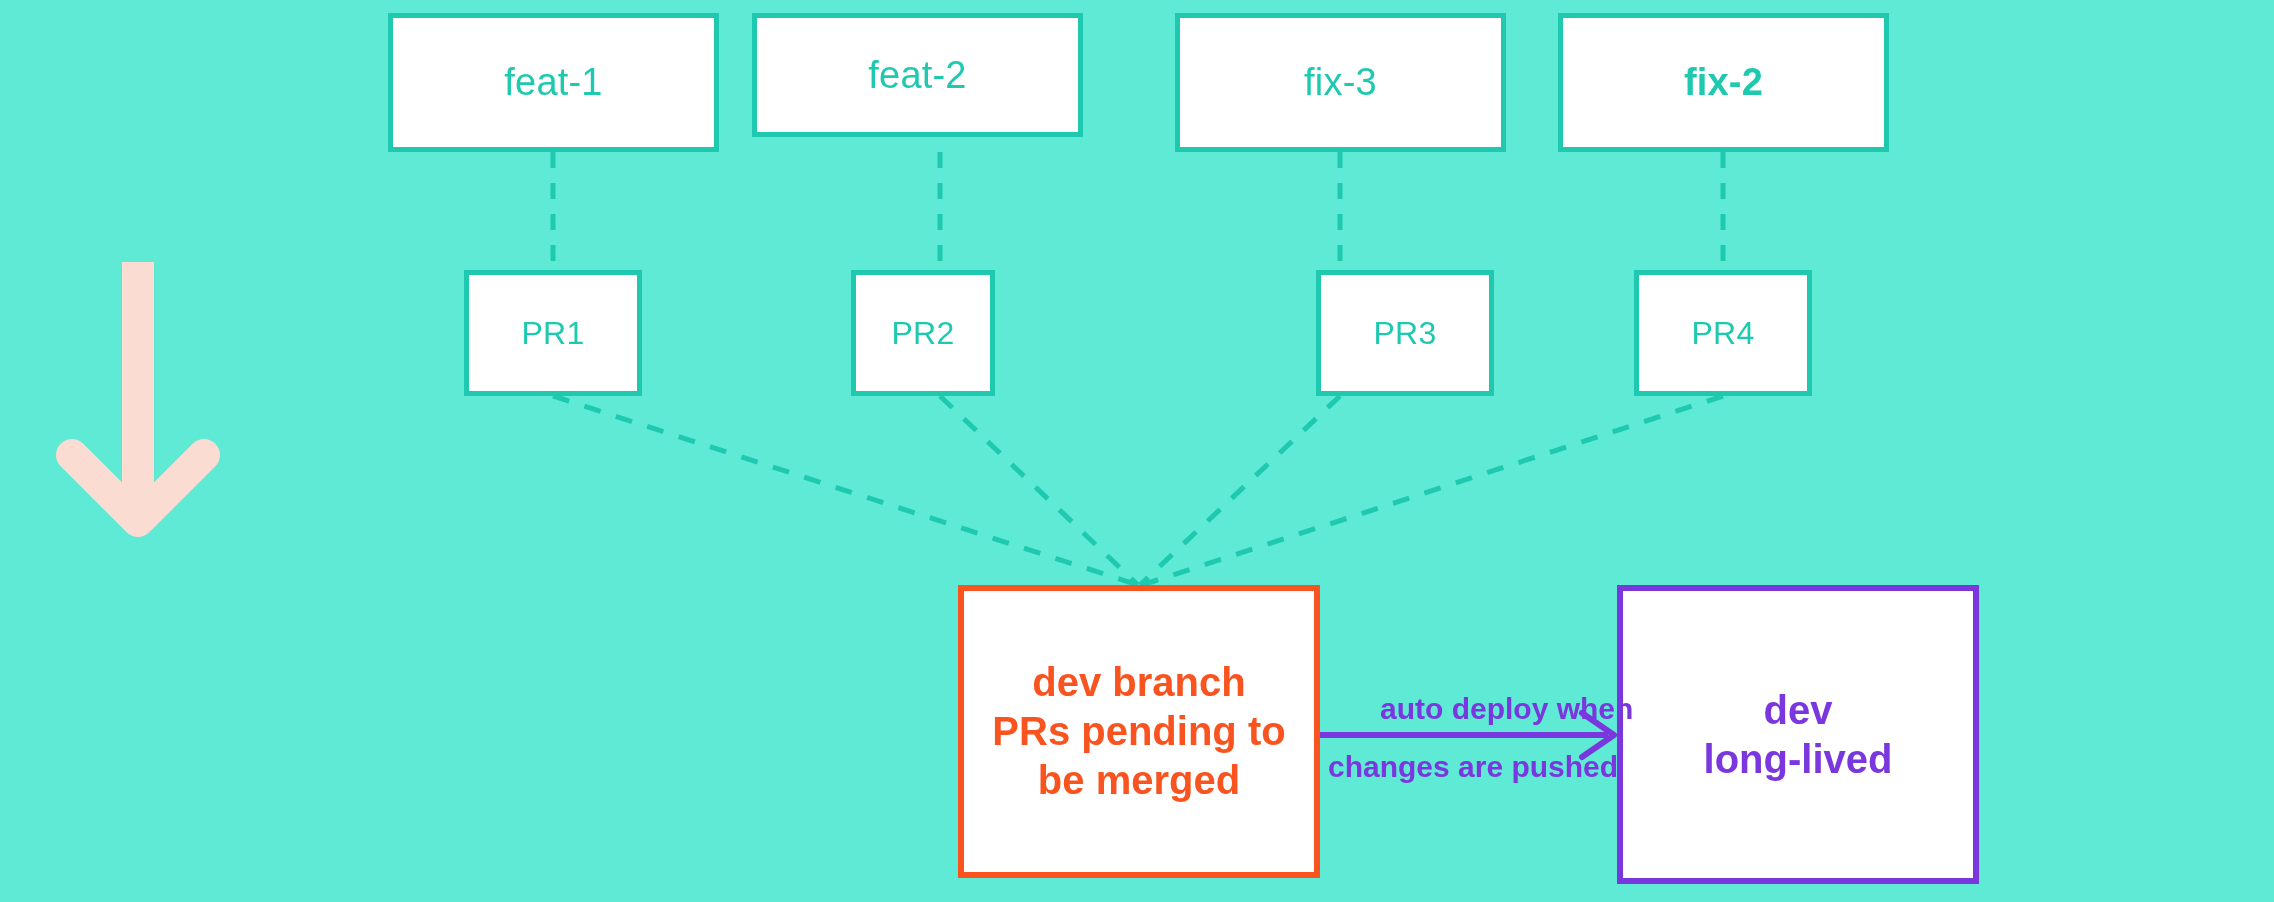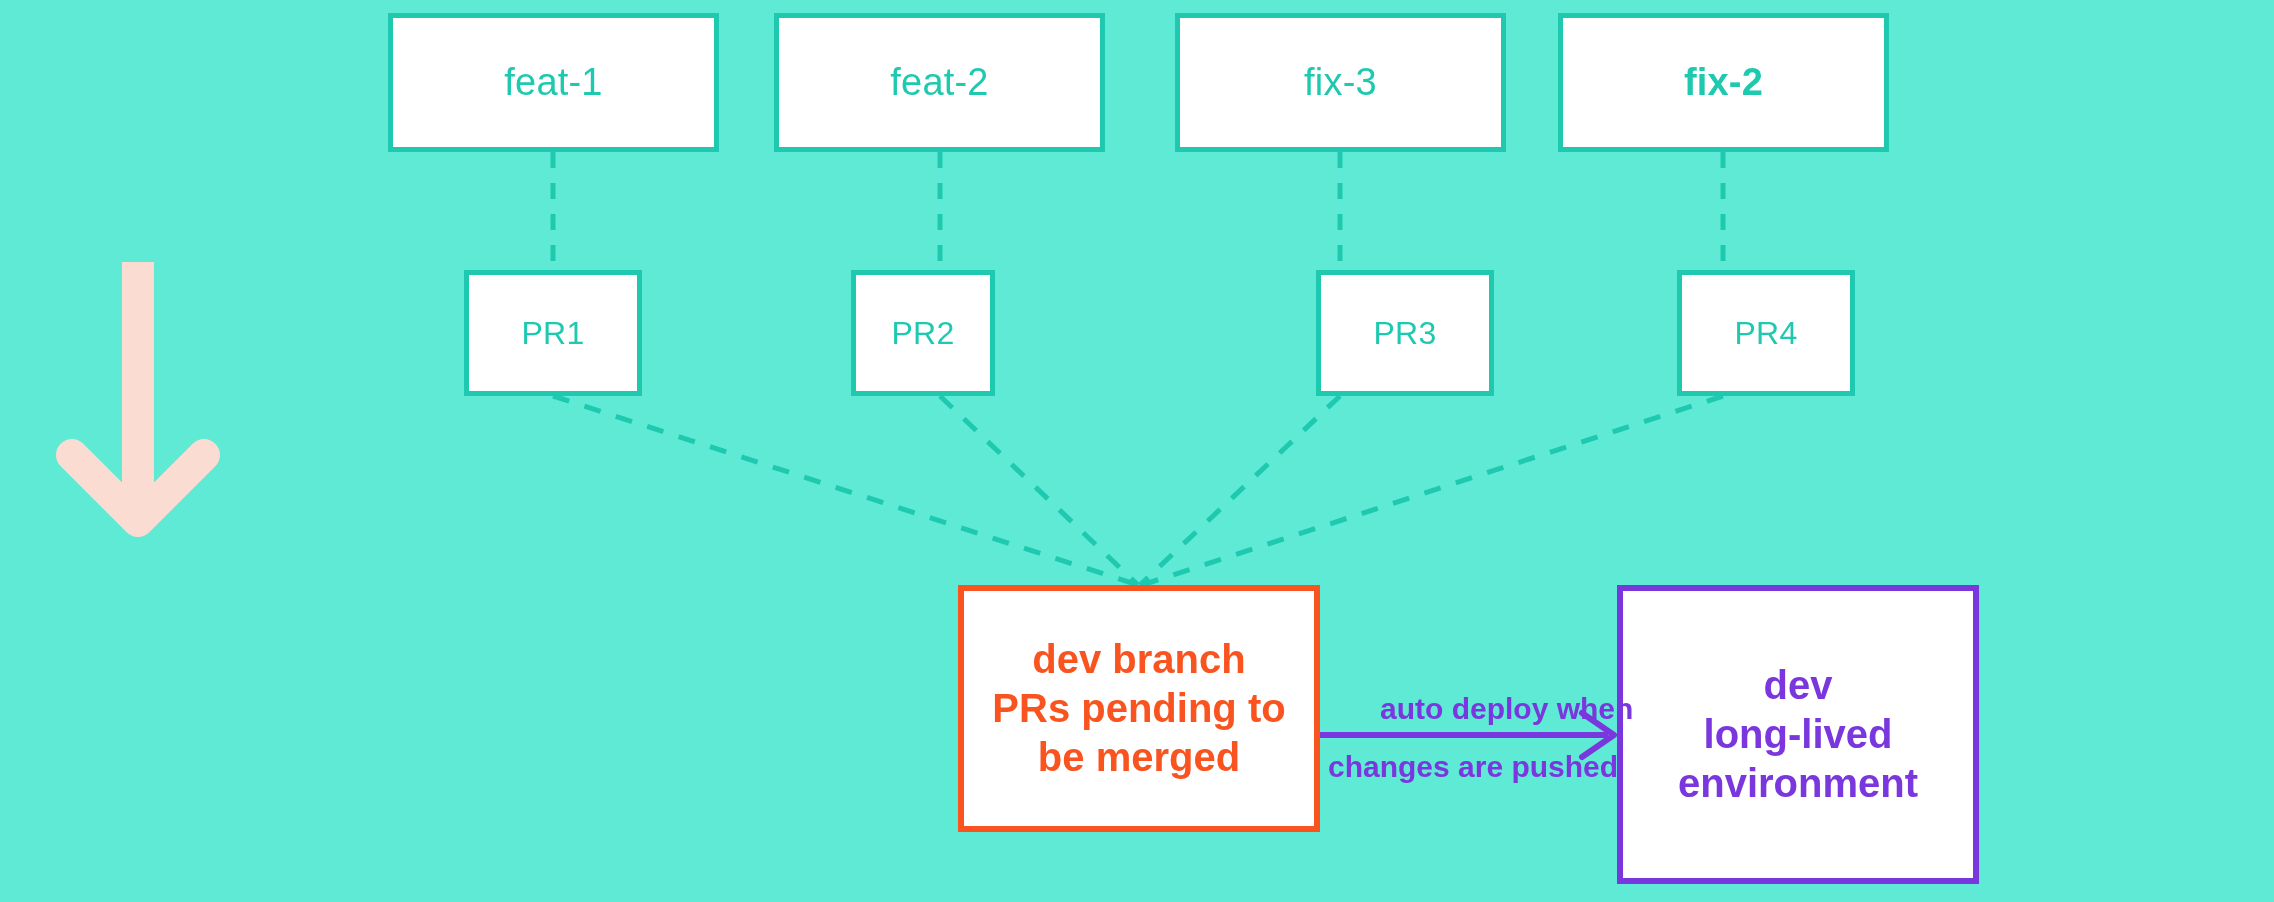--- a/index.html
+++ b/index.html
@@ -113,21 +113,21 @@
     <g>
       <line x1="1320" y1="735" x2="1608" y2="735" stroke="#7b37de" stroke-width="6"></line>
       <path d="M 1582 713 L 1614 735 L 1582 757" fill="none" stroke="#7b37de" stroke-width="6" stroke-linecap="round" stroke-linejoin="round"></path>
     </g>
   </svg>
 
   <div class="node branch-node" style="left:388px; top:13px; width:331px; height:139px;">
     <span>feat-1</span>
   </div>
 
-  <div class="node branch-node" style="left:774px; top:13px; width:331px; height:139px;">
+  <div class="node branch-node" style="left:752px; top:13px; width:331px; height:124px;">
     <span>feat-2</span>
   </div>
 
   <div class="node branch-node" style="left:1175px; top:13px; width:331px; height:139px;">
     <span>fix-3</span>
   </div>
 
   <div class="node branch-node" style="left:1558px; top:13px; width:331px; height:139px;font-weight:bold;">
     <span>fix-2</span>
   </div>
@@ -137,35 +137,34 @@
   </div>
 
   <div class="node pr-node" style="left:851px; top:270px; width:144px; height:126px;">
     <span>PR2</span>
   </div>
 
   <div class="node pr-node" style="left:1316px; top:270px; width:178px; height:126px;">
     <span>PR3</span>
   </div>
 
-  <div class="node pr-node" style="left:1634px; top:270px; width:178px; height:126px;margin-left:43px;">
+  <div class="node pr-node" style="left:1634px; top:270px; width:178px; height:126px;">
     <span>PR4</span>
   </div>
 
-  <div class="node dev-branch-node" style="left:958px; top:585px; width:362px; height:247px;">
+  <div class="node dev-branch-node" style="left:958px; top:585px; width:362px; height:293px;">
     <div class="ln1">
       <span class="bold">dev</span><span> branch</span>
     </div>
     <div class="ln2">PRs pending to</div>
     <div class="ln3">be merged</div>
   </div>
 
   <div class="node dev-env-node" style="left:1617px; top:585px; width:362px; height:299px;">
     <div class="ln1">dev</div>
     <div class="ln2">long-lived</div>
-    <div class="ln3">environment</div>
   </div>
 
   <div class="deploy-label" style="left:1344px; top:692px; width:240px;margin-left:36px;">auto deploy when</div>
 
   <div class="deploy-label" style="left:1328px; top:750px; width:272px;">changes are pushed</div>
 
 </div>
 
 </body></html>

